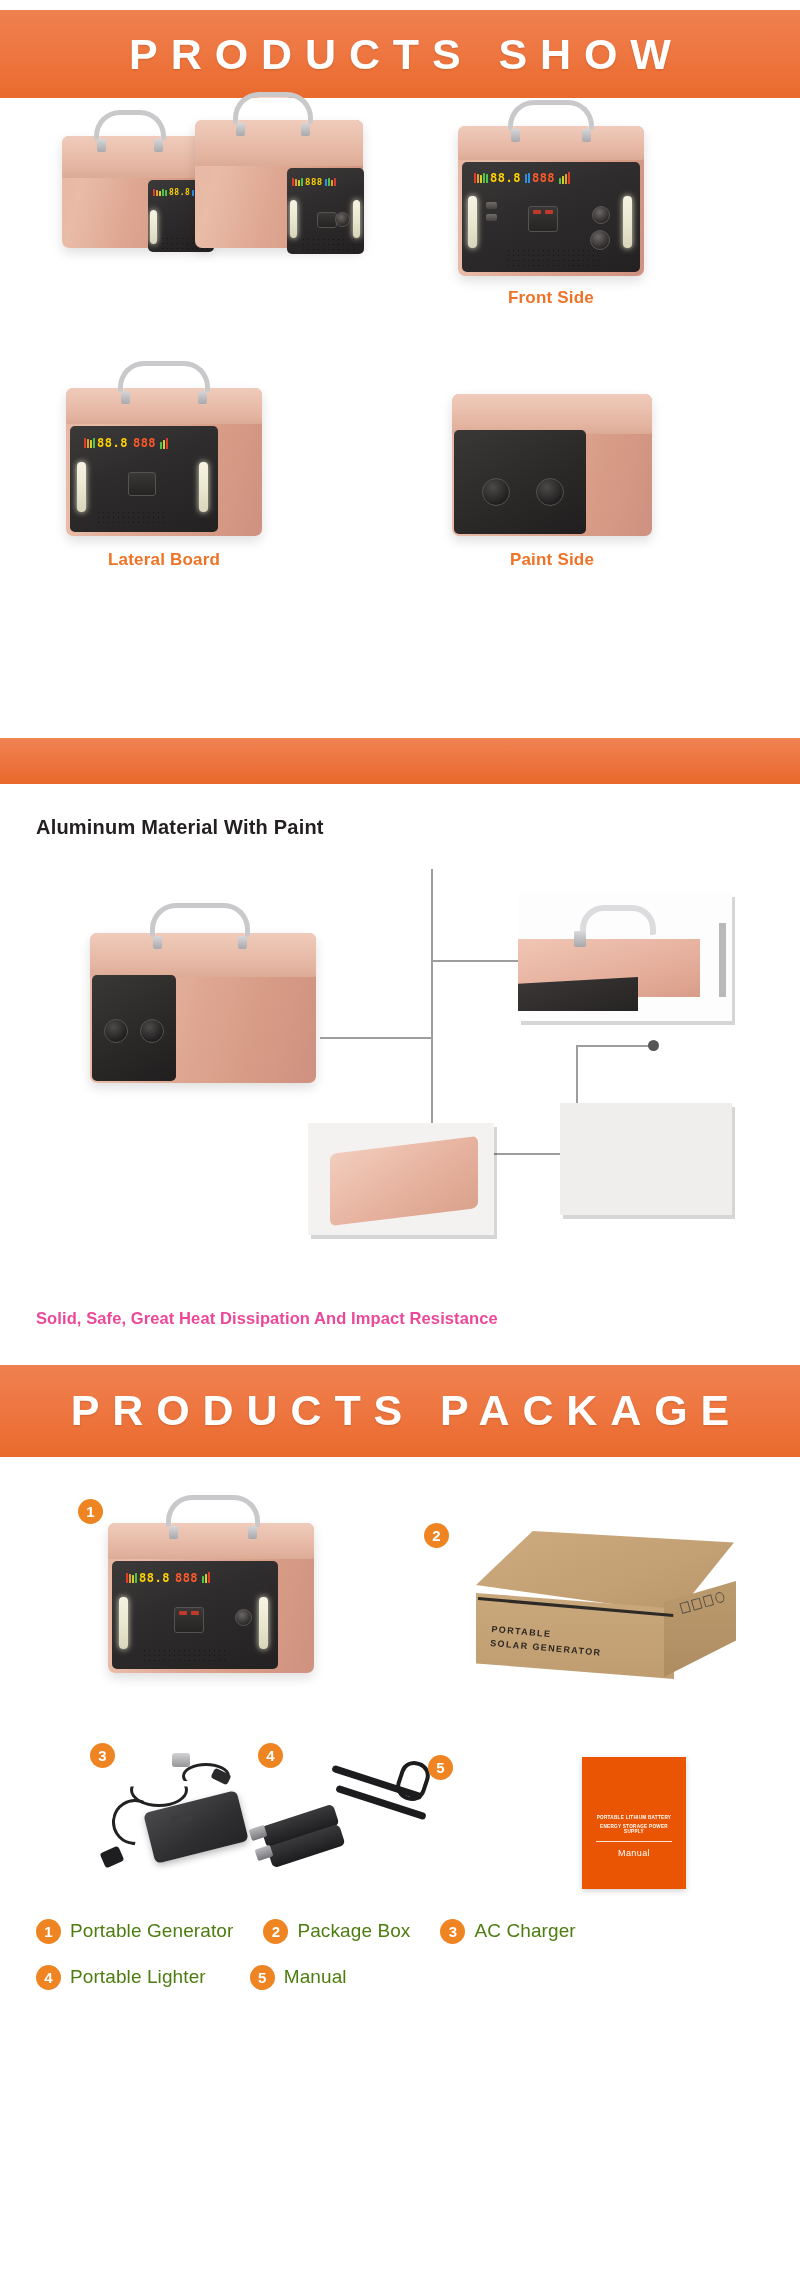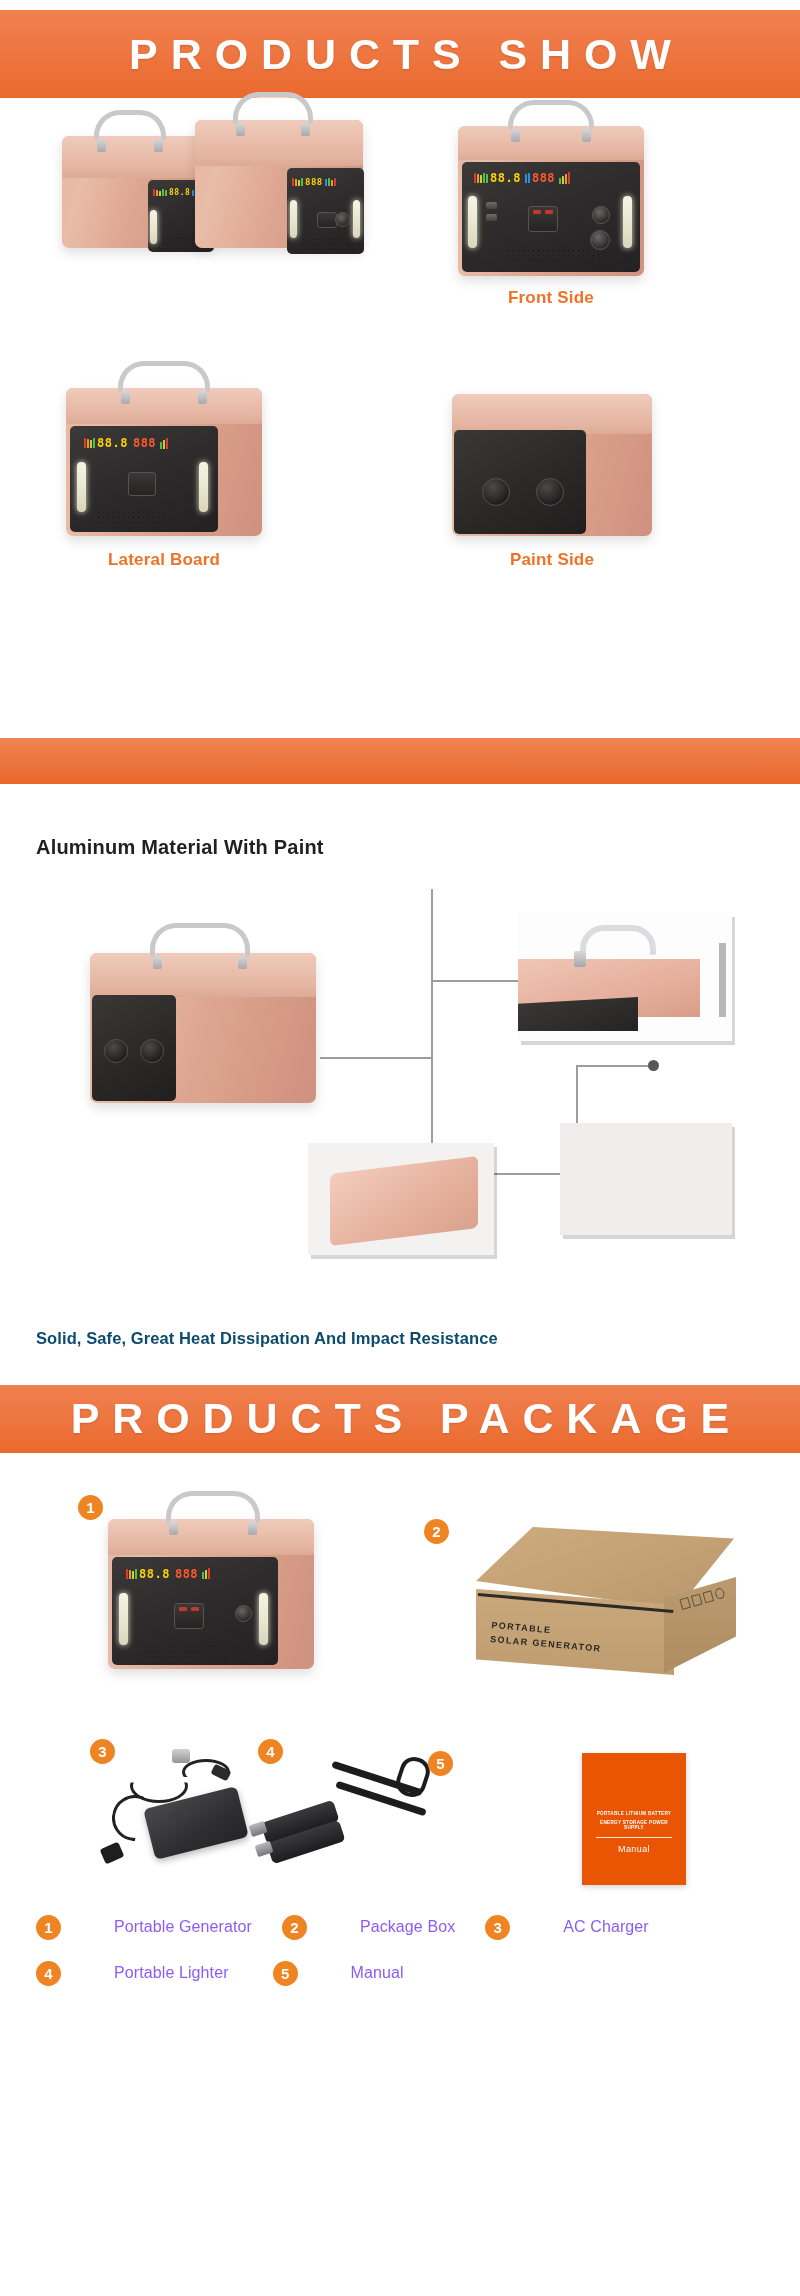--- a/index.html
+++ b/index.html
@@ -16,33 +16,33 @@
     background: linear-gradient(180deg, #f08050 0%, #ee7742 45%, #ea6a2d 100%);
     display: flex; align-items: center; justify-content: center;
   }
   .banner-title {
     color: #ffffff; font-weight: bold;
     letter-spacing: 0.30em; text-indent: 0.30em;
     font-size: 43px; line-height: 1;
     text-shadow: 0 1px 2px rgba(120,50,10,.25);
   }
   .banner-show { height: 88px; margin-top: 10px; }
-  .banner-package { height: 68px; }
+  .banner-package { height: 92px; }
   .divider-bar {
     height: 46px;
     background: linear-gradient(180deg, #f18352 0%, #ed7540 50%, #e8682b 100%);
   }
 
   
   .sec-pad { padding: 0 36px; }
   .heading-dark {
     font-size: 20px; font-weight: bold; color: #231f20; letter-spacing: .2px;
   }
   .desc-line {
-    font-size: 16.5px; font-weight: bold; color: #0c4a6e; line-height: 1.45;
+    font-size: 16.5px; font-weight: bold; color: #ec4899; line-height: 1.45;
     letter-spacing: .1px;
   }
   .caption-orange {
     color: #ef7326; font-weight: bold; font-size: 17px; text-align: center;
     letter-spacing: .2px;
   }
 
   
   .unit { position: relative; }
   .unit .body {
@@ -135,21 +135,21 @@
   .badge {
     width: 25px; height: 25px; border-radius: 50%;
     background: #ef8422; color: #fff;
     font-size: 15px; font-weight: bold;
     display: inline-flex; align-items: center; justify-content: center;
     flex: 0 0 auto;
   }
   .badge-abs { position: absolute; }
   .legend-row { display: flex; align-items: center; gap: 0; }
   .legend-item { display: flex; align-items: center; gap: 9px; }
-  .legend-text { font-size: 16px; color: #8b5cf6; letter-spacing: .1px; margin-left: 44px; }
+  .legend-text { font-size: 19px; color: #4d7c0f; letter-spacing: .1px; }
 </style>
 </head>
 <body>
 
 <div class="page">
 
   <div class="banner banner-show">
     <div class="banner-title">PRODUCTS SHOW</div>
   </div>
 
@@ -297,21 +297,21 @@
       <div class="dark-side" style="left:2px;top:36px;width:132px;bottom:2px;">
         <div class="socket" style="left:28px;top:48px;width:28px;height:28px;"></div>
         <div class="socket" style="left:82px;top:48px;width:28px;height:28px;"></div>
       </div>
     </div>
     <div class="caption-orange" style="position:absolute;left:452px;top:452px;width:200px;">Paint Side</div>
   </div>
 
   <div class="divider-bar"></div>
 
-  <div style="position:relative;padding-top:52px;">
+  <div style="position:relative;padding-top:32px;">
     <div class="sec-pad">
       <div class="heading-dark">Aluminum Material With Paint</div>
     </div>
 
     <div style="position:relative;height:452px;margin-top:16px;">
 
       <div class="unit" style="position:absolute;left:90px;top:78px;width:226px;height:150px;">
         <div class="body"></div>
         <div class="top-face" style="height:44px;"></div>
         <div class="handle" style="left:60px;top:-30px;width:100px;height:34px;">

